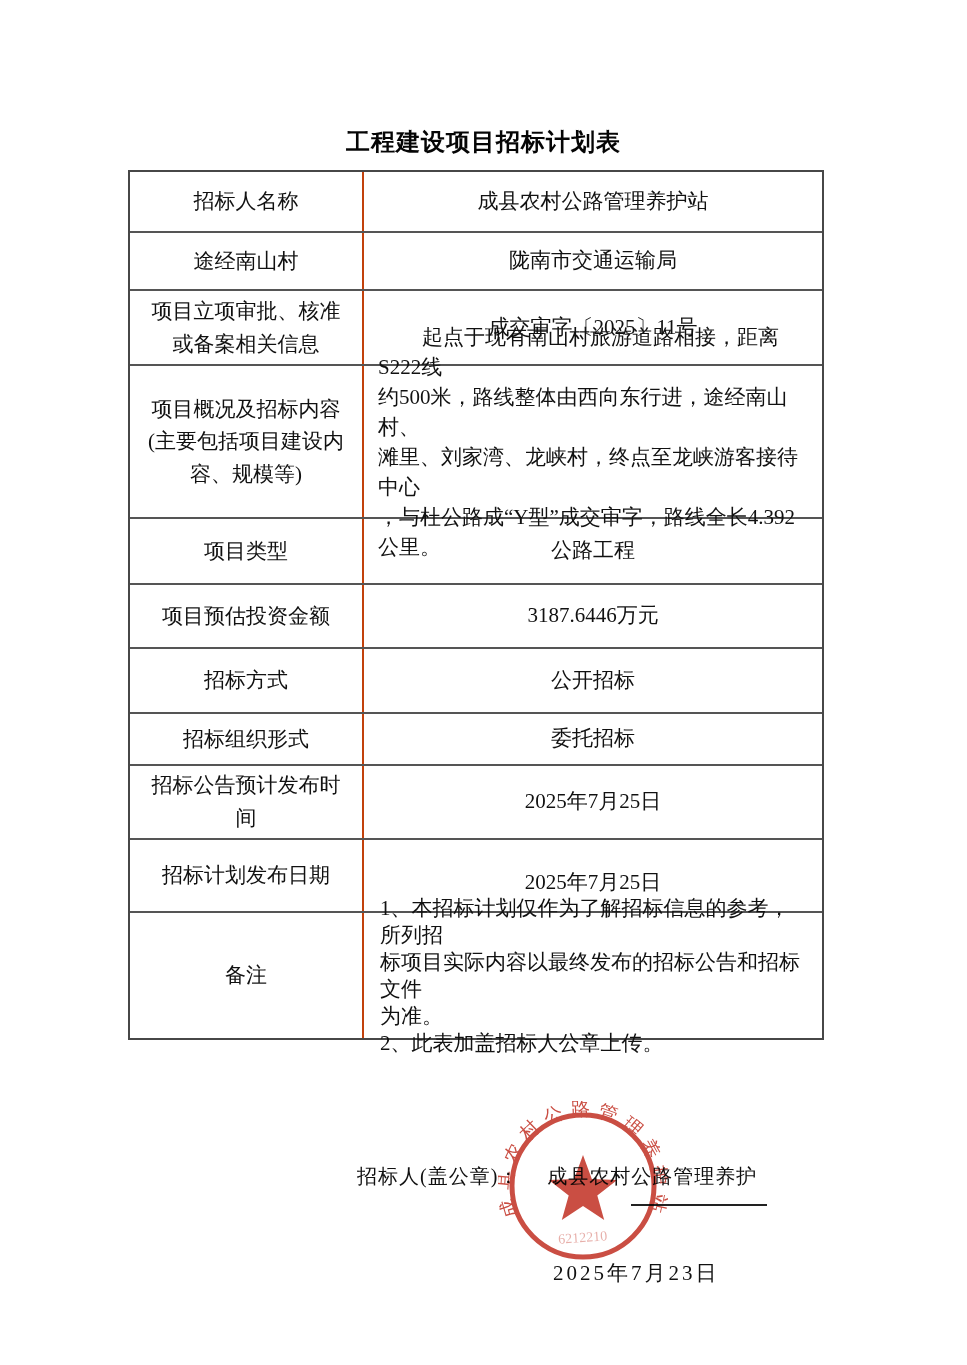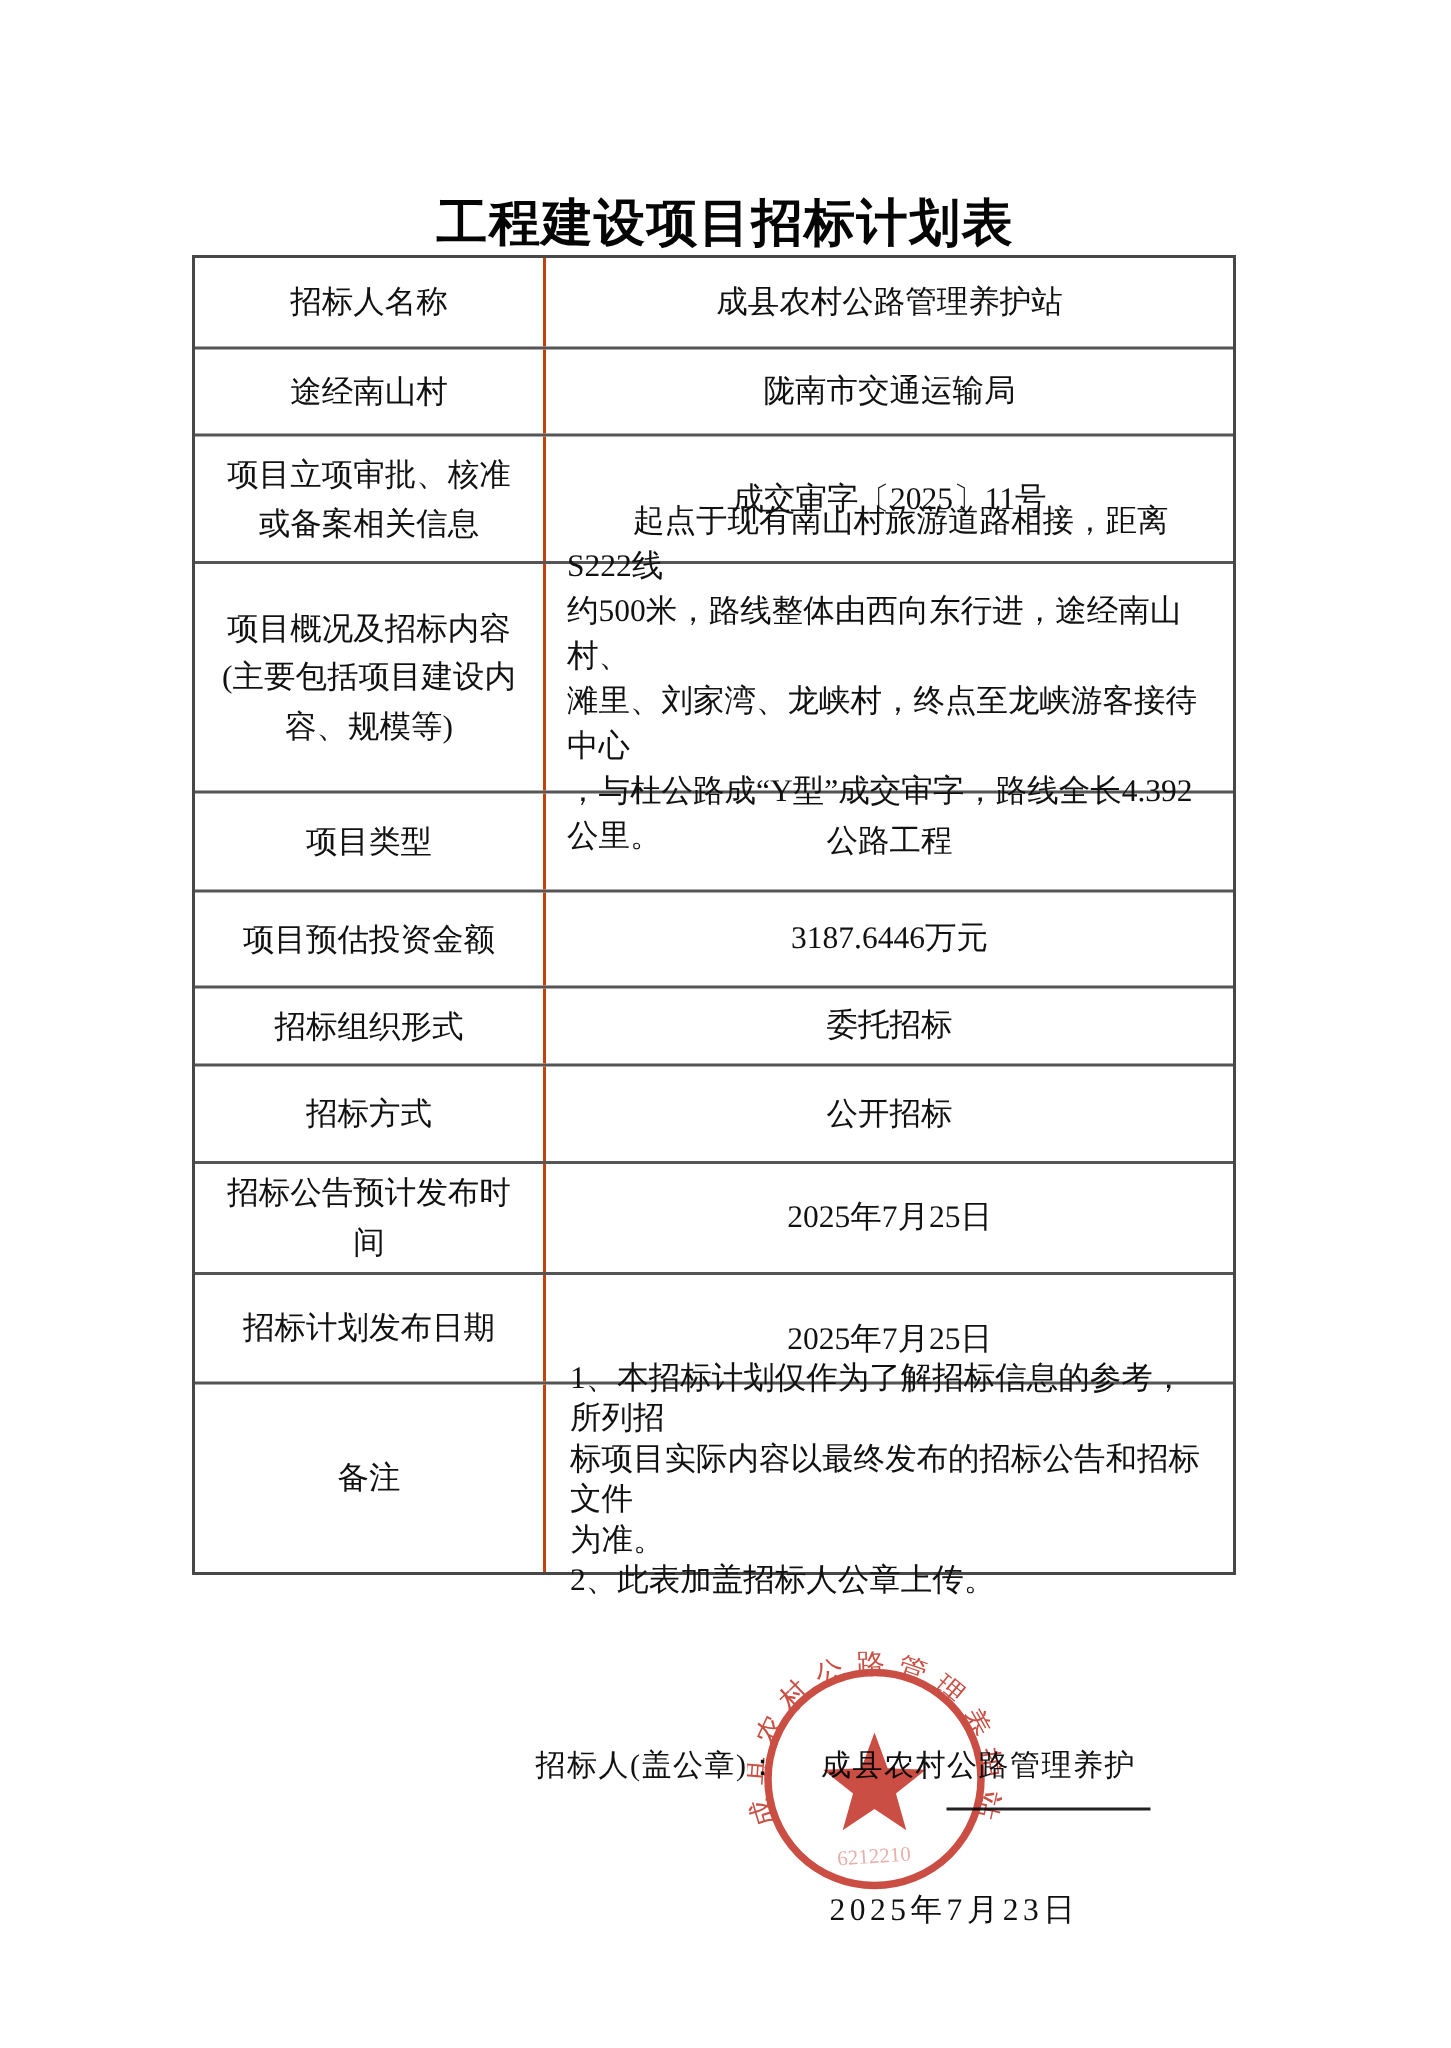--- a/index.html
+++ b/index.html
@@ -10,21 +10,21 @@
     background:#ffffff;
     font-family:"Liberation Serif","DejaVu Serif",serif;
     color:#111111;
     overflow:hidden;
   }
   .doc-title {
     position:absolute; left:0; top:126px; width:967px;
     text-align:center;
     font-family:"Liberation Sans","DejaVu Sans",sans-serif;
     font-weight:700;
-    font-size:34px;
+    font-size:24px;
     letter-spacing:1px;
     color:#050505;
   }
   .btable {
     position:absolute; left:128px; top:170px; width:696px;
     border:2px solid #474747;
     box-sizing:border-box;
     font-size:21px;
   }
   .trow { display:flex; border-top:2px solid #555555; box-sizing:border-box; }
@@ -86,21 +86,21 @@
       <div class="cell lbl">招标人名称</div>
       <div class="cell val">成县农村公路管理养护站</div>
     </div>
 
 
     <div class="trow" style="height:58px">
       <div class="cell lbl">途经南山村</div>
       <div class="cell val">陇南市交通运输局</div>
     </div>
 
-    <div class="trow" style="height:85px">
+    <div class="trow" style="height:75px">
       <div class="cell lbl">项目立项审批、核准或备案相关信息</div>
       <div class="cell val">成交审字〔2025〕11号</div>
     </div>
 
     <div class="trow" style="height:153px">
       <div class="cell lbl">项目概况及招标内容(主要包括项目建设内容、规模等)</div>
       <div class="cell val leftalign">
         <div class="para para-desc">
           <span class="line indent">起点于现有南山村旅游道路相接，距离S222线</span>
           <span class="line">约500米，路线整体由西向东行进，途经南山村、</span>
@@ -114,28 +114,28 @@
     <div class="trow" style="height:66px">
       <div class="cell lbl">项目类型</div>
       <div class="cell val">公路工程</div>
     </div>
 
     <div class="trow" style="height:64px">
       <div class="cell lbl">项目预估投资金额</div>
       <div class="cell val">3187.6446万元</div>
     </div>
 
+    <div class="trow" style="height:65px">
+      <div class="cell lbl">招标方式</div>
+      <div class="cell val">公开招标</div>
+    </div>
+
     <div class="trow" style="height:52px">
       <div class="cell lbl">招标组织形式</div>
       <div class="cell val">委托招标</div>
-    </div>
-
-    <div class="trow" style="height:65px">
-      <div class="cell lbl">招标方式</div>
-      <div class="cell val">公开招标</div>
     </div>
 
     <div class="trow" style="height:74px">
       <div class="cell lbl">招标公告预计发布时间</div>
       <div class="cell val">2025年7月25日</div>
     </div>
 
     <div class="trow" style="height:73px">
       <div class="cell lbl">招标计划发布日期</div>
       <div class="cell val low">2025年7月25日</div>

